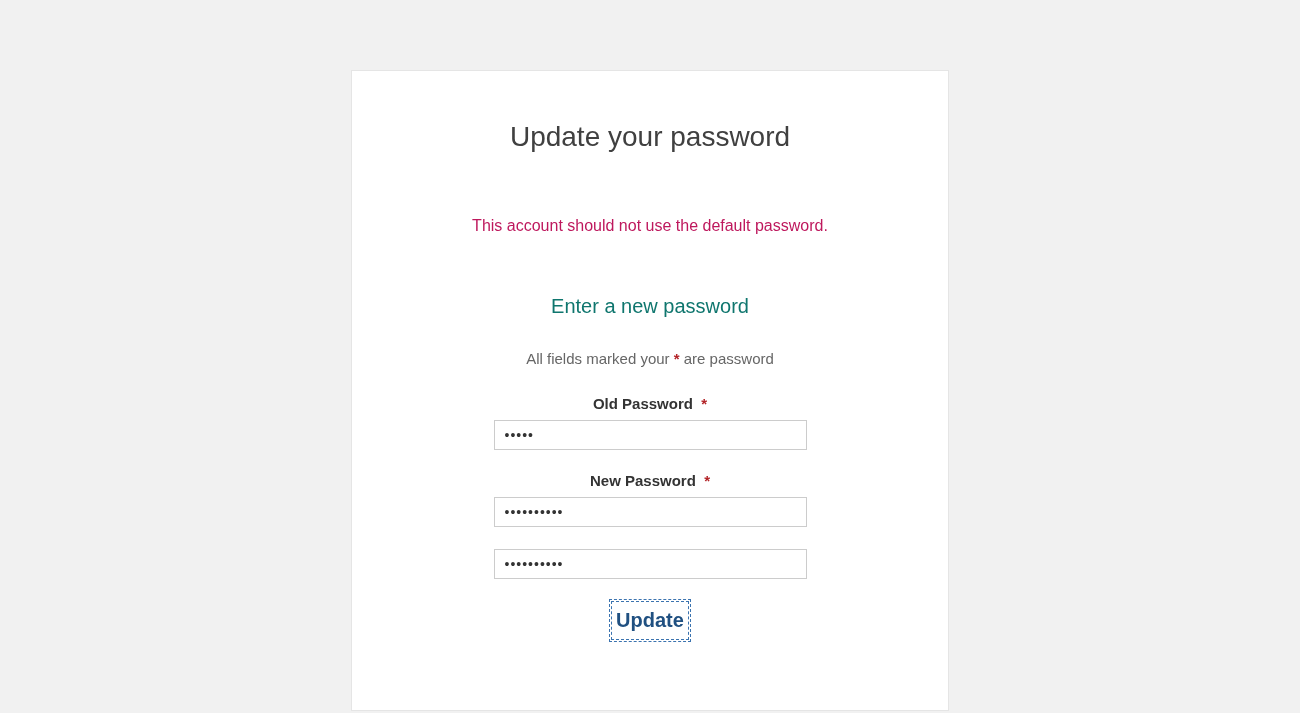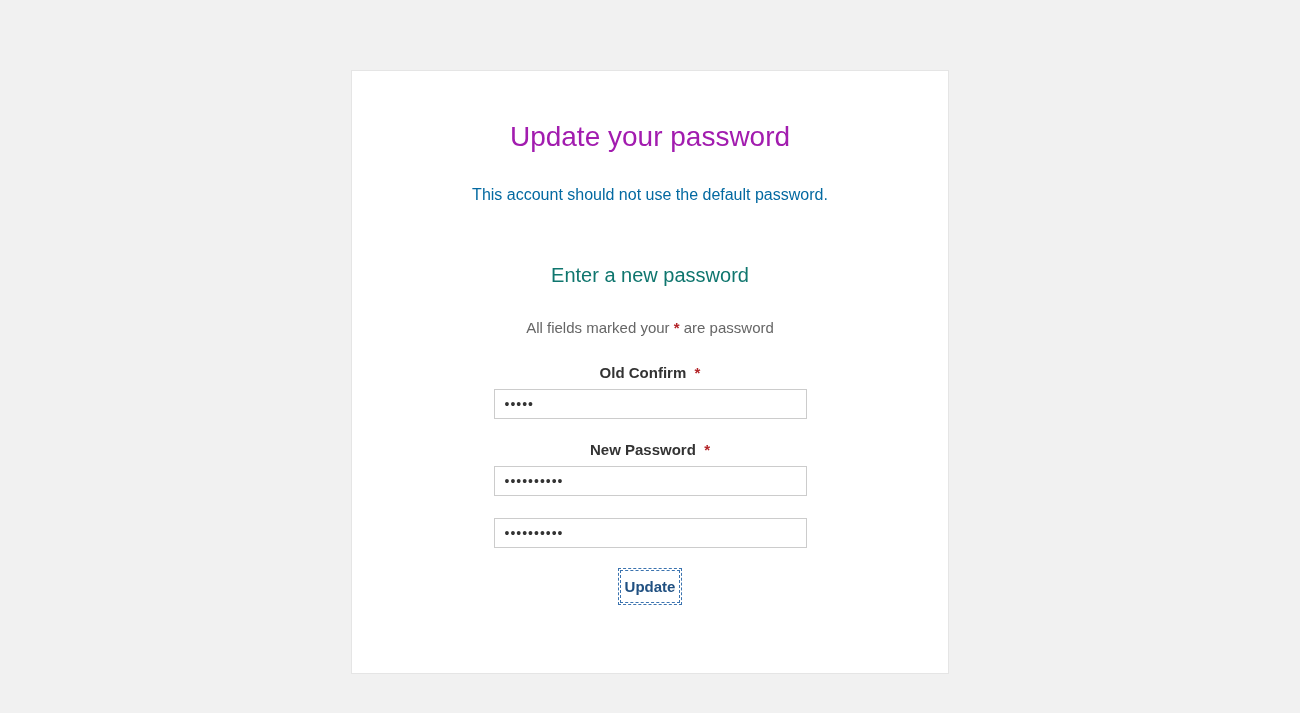--- a/index.html
+++ b/index.html
@@ -20,26 +20,26 @@
     .card {
       background-color: #ffffff;
       width: 598px;
       border: 1px solid #e5e5e5;
       padding: 50px 40px 70px 40px;
       text-align: center;
     }
     .page-title {
       font-size: 28px;
       font-weight: 400;
-      color: #a21caf;
-      margin-bottom: 33px;
+      color: #404040;
+      margin-bottom: 64px;
     }
     .notice {
       font-size: 16px;
-      color: #0369a1;
+      color: #be185d;
       margin-bottom: 60px;
     }
     .section-title {
       font-size: 20px;
       font-weight: 400;
       color: #0f766e;
       margin-bottom: 32px;
     }
     .required-note {
       font-size: 15px;
@@ -71,21 +71,21 @@
       letter-spacing: 1px;
     }
     .update-button {
       display: inline-block;
       padding: 7px 4px;
       background-color: #ffffff;
       border: 1px dashed #3b73af;
       outline: 1px dashed #3b73af;
       outline-offset: 1px;
       color: #205081;
-      font-size: 15px;
+      font-size: 20px;
       font-weight: 700;
       cursor: pointer;
       font-family: Arial, Helvetica, sans-serif;
     }
     .button-wrap {
       margin-top: 4px;
     }
   </style>
 </head>
 <body>
@@ -93,21 +93,21 @@
 <div class="card">
   <h1 class="page-title">Update your password</h1>
   <p class="notice">This account should not use the default password.</p>
   <h2 class="section-title">Enter a new password</h2>
   <p class="required-note">
     <span>All fields marked your </span><span class="asterisk">*</span><span> are password</span>
   </p>
 
   <div class="field-group">
     <label class="field-label">
-      <span>Old Confirm</span>
+      <span>Old Password</span>
       &nbsp;<span class="asterisk">*</span>
     </label>
     <input type="text" class="field-input" value="•••••" style="">
   </div>
 
   <div class="field-group">
     <label class="field-label">
       <span>New Password</span>
       &nbsp;<span class="asterisk">*</span>
     </label>

